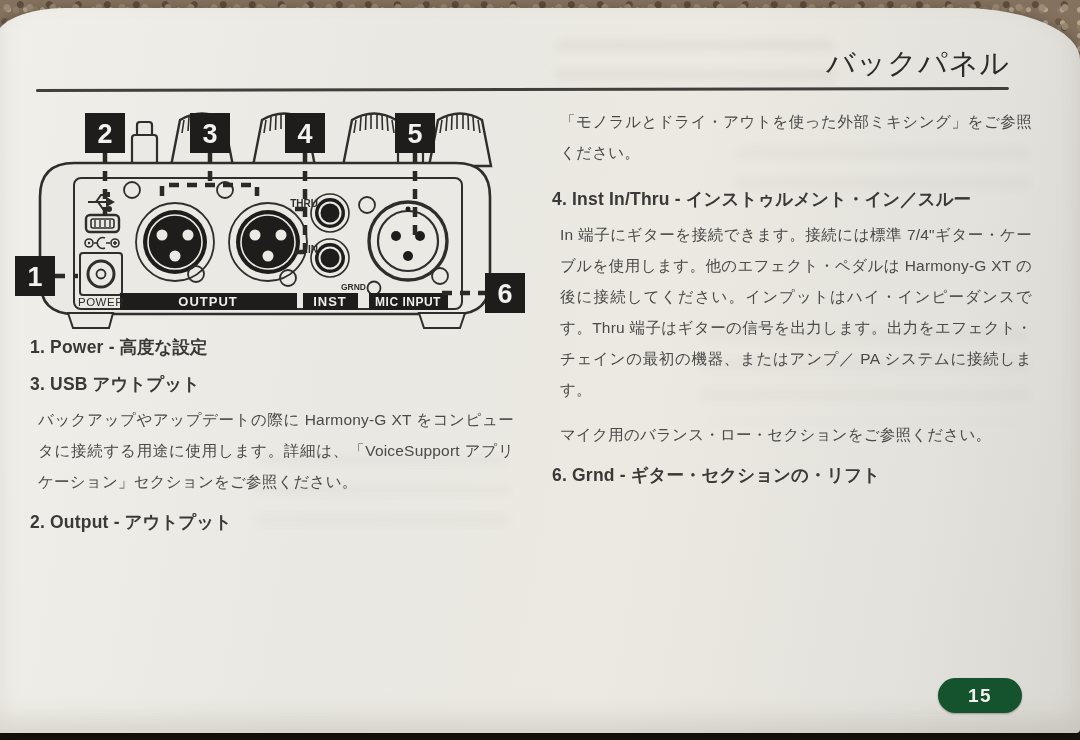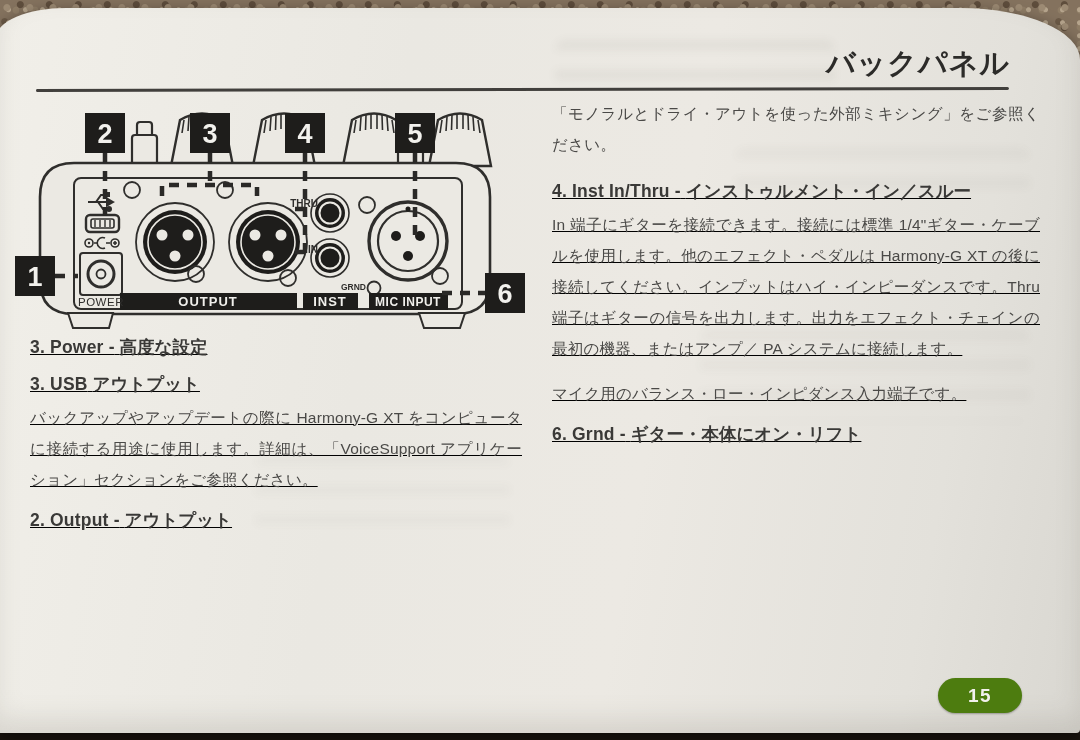--- a/index.html
+++ b/index.html
@@ -22,49 +22,49 @@
   
   .page{
     position:absolute;left:-4px;top:8px;right:0;bottom:7px;z-index:2;
     background:linear-gradient(100deg,#f1efe9 0%,#eae8e2 35%,#ece9e3 60%,#e3e1db 85%,#d9d7d1 100%);
     border-radius:70px 120px 4px 4px / 30px 52px 4px 4px;
     box-shadow:0 5px 16px rgba(0,0,0,.5), inset 0 -14px 24px rgba(120,115,105,.18);
   }
   .content{position:absolute;inset:0;z-index:3;}
   
   .title{
-    position:absolute;top:44px;right:70px;font-size:29px;font-weight:bold;
+    position:absolute;top:44px;right:70px;font-size:29px;font-weight:normal;
     color:#2c2b29;letter-spacing:1px;
   }
   .rule{position:absolute;left:36px;top:88px;width:973px;height:3px;background:#413f3c;border-radius:2px;transform:rotate(-.12deg);}
   
   .ghost{position:absolute;filter:blur(4px);opacity:.33;border-radius:10px;pointer-events:none;
     background:repeating-linear-gradient(180deg, rgba(86,80,70,.20) 0 10px, rgba(0,0,0,0) 10px 30px);}
   .g1{left:555px;top:40px;width:280px;height:46px;}
   .g2{left:735px;top:148px;width:295px;height:58px;opacity:.22;}
   .g3{left:700px;top:330px;width:330px;height:92px;opacity:.20;}
   .g4{left:255px;top:455px;width:255px;height:90px;opacity:.18;}
   
   .col-left{position:absolute;left:30px;top:336px;width:492px;}
   .col-right{position:absolute;left:552px;top:98px;width:488px;}
-  .sec{margin:0 0 14px 0;text-decoration:underline;}
+  .sec{margin:0 0 14px 0;}
   .sec h3{margin:0 0 6px 0;font-size:17.5px;line-height:1.3;color:#3a3937;font-weight:normal;}
   .h-latin{font-weight:600;letter-spacing:.2px;}
   .h-ja{font-weight:bold;}
   .sec p, .intro{
-    margin:0;font-size:15.5px;line-height:2.0;color:#4a4947;text-align:justify;
+    margin:8px;font-size:15.5px;line-height:2.0;color:#4a4947;text-align:justify;
     letter-spacing:.2px;
   }
   .intro{margin-bottom:20px;}
   
   .diagram{position:absolute;left:12px;top:106px;width:520px;height:228px;}
   
   .page-pill{
     position:absolute;left:938px;top:678px;width:84px;height:35px;border-radius:18px;
-    background:#4d7c0f;color:#f2f1ed;display:flex;align-items:center;justify-content:center;
+    background:#14532d;color:#f2f1ed;display:flex;align-items:center;justify-content:center;
     font-size:19px;font-weight:bold;letter-spacing:1.5px;box-shadow:0 1px 2px rgba(0,0,0,.3);
   }
 </style>
 </head>
 <body>
 
 <div class="carpet"></div>
 <div class="floor-shadow"></div>
 <div class="page"></div>
 
@@ -208,39 +208,39 @@
       <text x="93" y="37">2</text>
       <text x="198" y="37">3</text>
       <text x="293" y="37">4</text>
       <text x="403" y="37">5</text>
       <text x="493" y="197">6</text>
     </g>
   </svg>
 
   <div class="col-left">
     <div class="sec">
-      <h3><span class="h-latin">3. Power -</span> <span class="h-ja">高度な設定</span></h3>
+      <h3><span class="h-latin">1. Power -</span> <span class="h-ja">高度な設定</span></h3>
     </div>
     <div class="sec">
       <h3><span class="h-latin">3. USB</span> <span class="h-ja">アウトプット</span></h3>
       <p>バックアップやアップデートの際に Harmony-G XT をコンピュータに接続する用途に使用します。詳細は、「VoiceSupport アプリケーション」セクションをご参照ください。</p>
     </div>
     <div class="sec">
       <h3><span class="h-latin">2. Output -</span> <span class="h-ja">アウトプット</span></h3>
     </div>
   </div>
 
   <div class="col-right">
     <p class="intro">「モノラルとドライ・アウトを使った外部ミキシング」をご参照ください。</p>
     <div class="sec">
       <h3><span class="h-latin">4. Inst In/Thru -</span> <span class="h-ja">インストゥルメント・イン／スルー</span></h3>
-      <p>In 端子にギターを接続できます。接続には標準 1/4"ギター・ケーブルを使用します。他のエフェクト・ペダルは Harmony-G XT の後に接続してください。インプットはハイ・インピーダンスです。Thru 端子はギターの信号を出力します。出力をエフェクト・チェインの最初の機器、またはアンプ／ PA システムに接続します。</p>
-    </div>
-    <div class="sec">
-      <p>マイク用のバランス・ロー・インピダンス入力端子です。</p>
-    </div>
-    <div class="sec">
-      <h3><span class="h-latin">6. Grnd -</span> <span class="h-ja">ギター・本体にオン・リフト</span></h3>
+      <p>In 端子にギターを接続できます。接続には標準 7/4"ギター・ケーブルを使用します。他のエフェクト・ペダルは Harmony-G XT の後に接続してください。インプットはハイ・インピーダンスです。Thru 端子はギターの信号を出力します。出力をエフェクト・チェインの最初の機器、またはアンプ／ PA システムに接続します。</p>
+    </div>
+    <div class="sec">
+      <p>マイク用のバランス・ロー・セクションをご参照ください。</p>
+    </div>
+    <div class="sec">
+      <h3><span class="h-latin">6. Grnd -</span> <span class="h-ja">ギター・セクションの・リフト</span></h3>
     </div>
   </div>
 
   <div class="page-pill">15</div>
 </div>
 
 </body></html>

